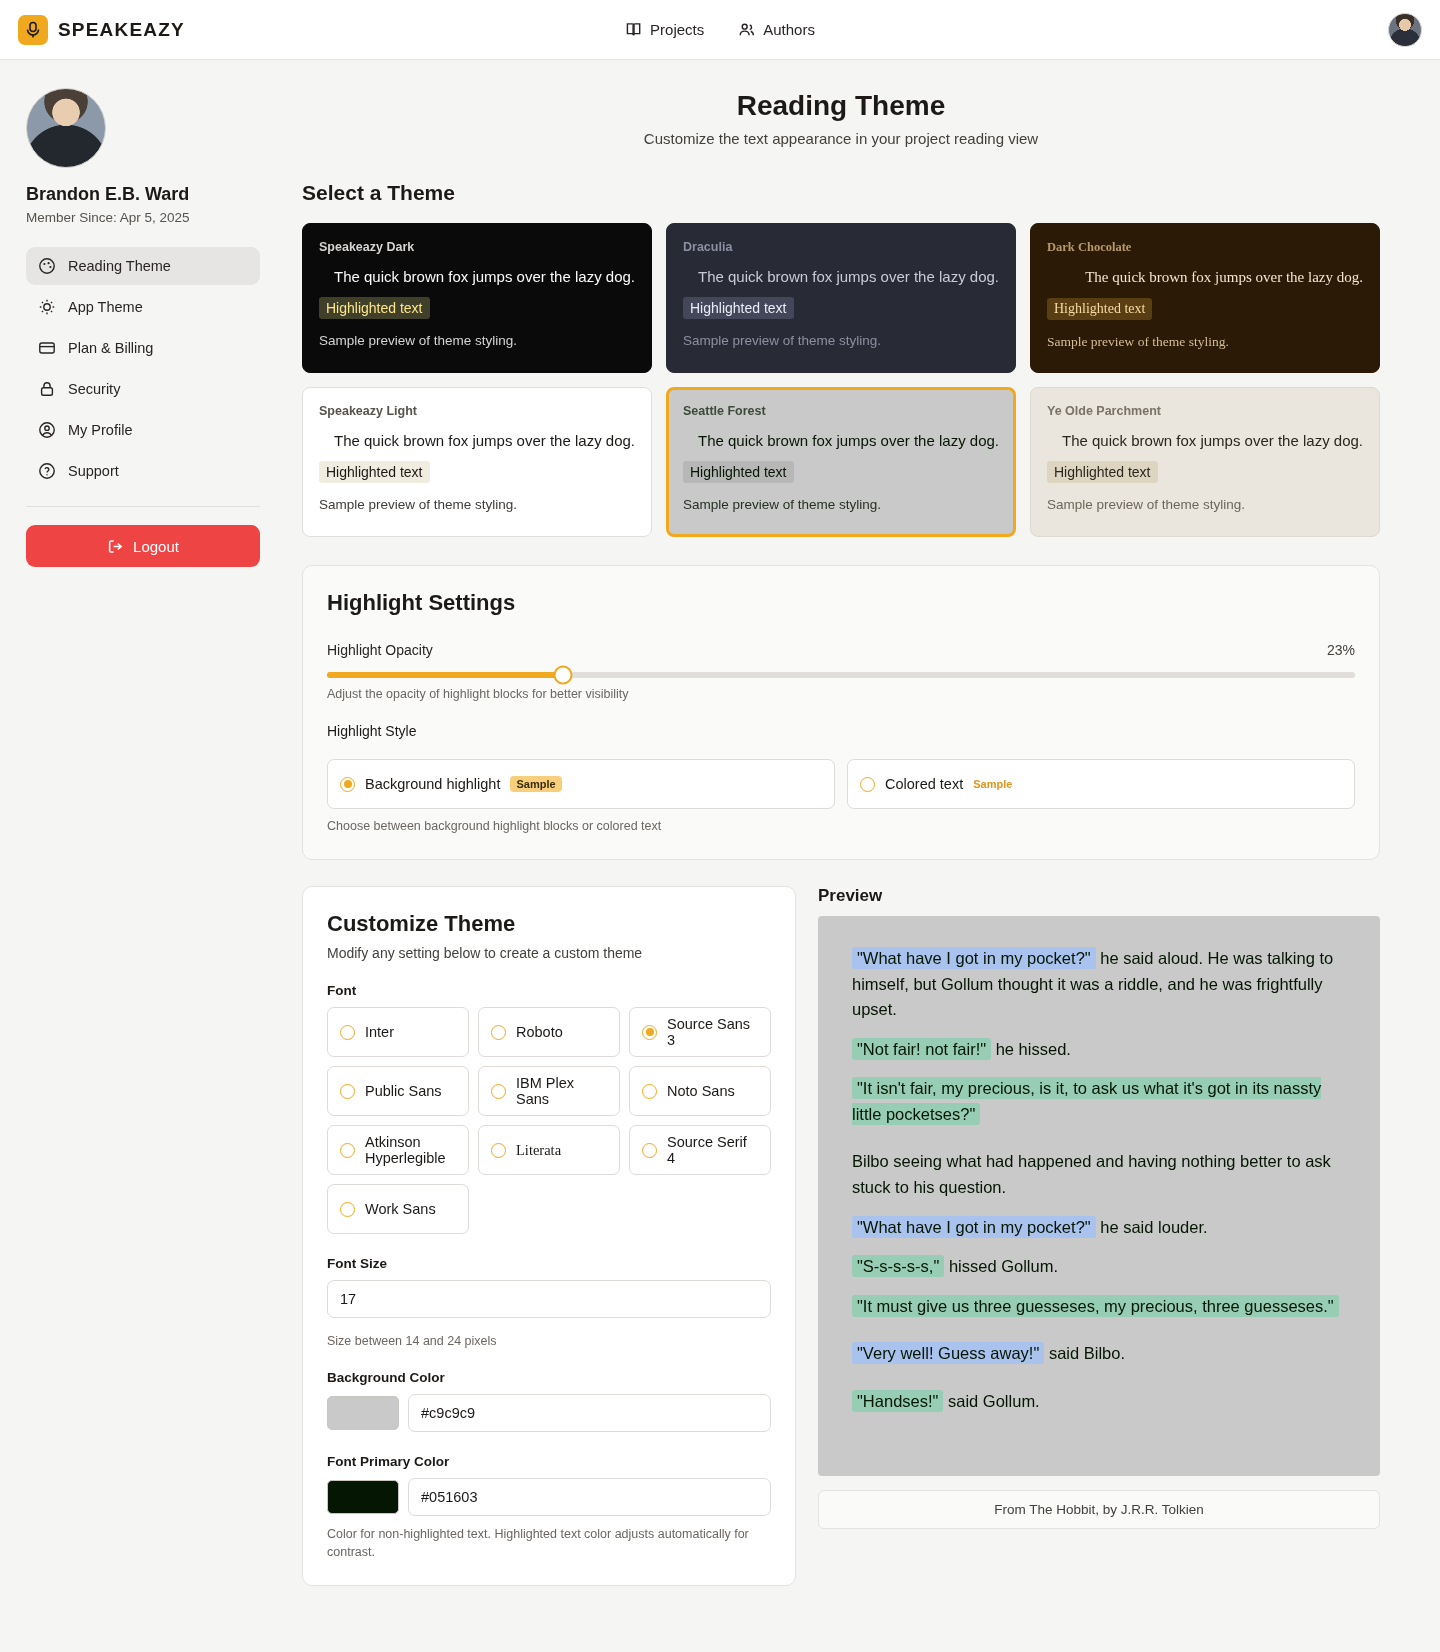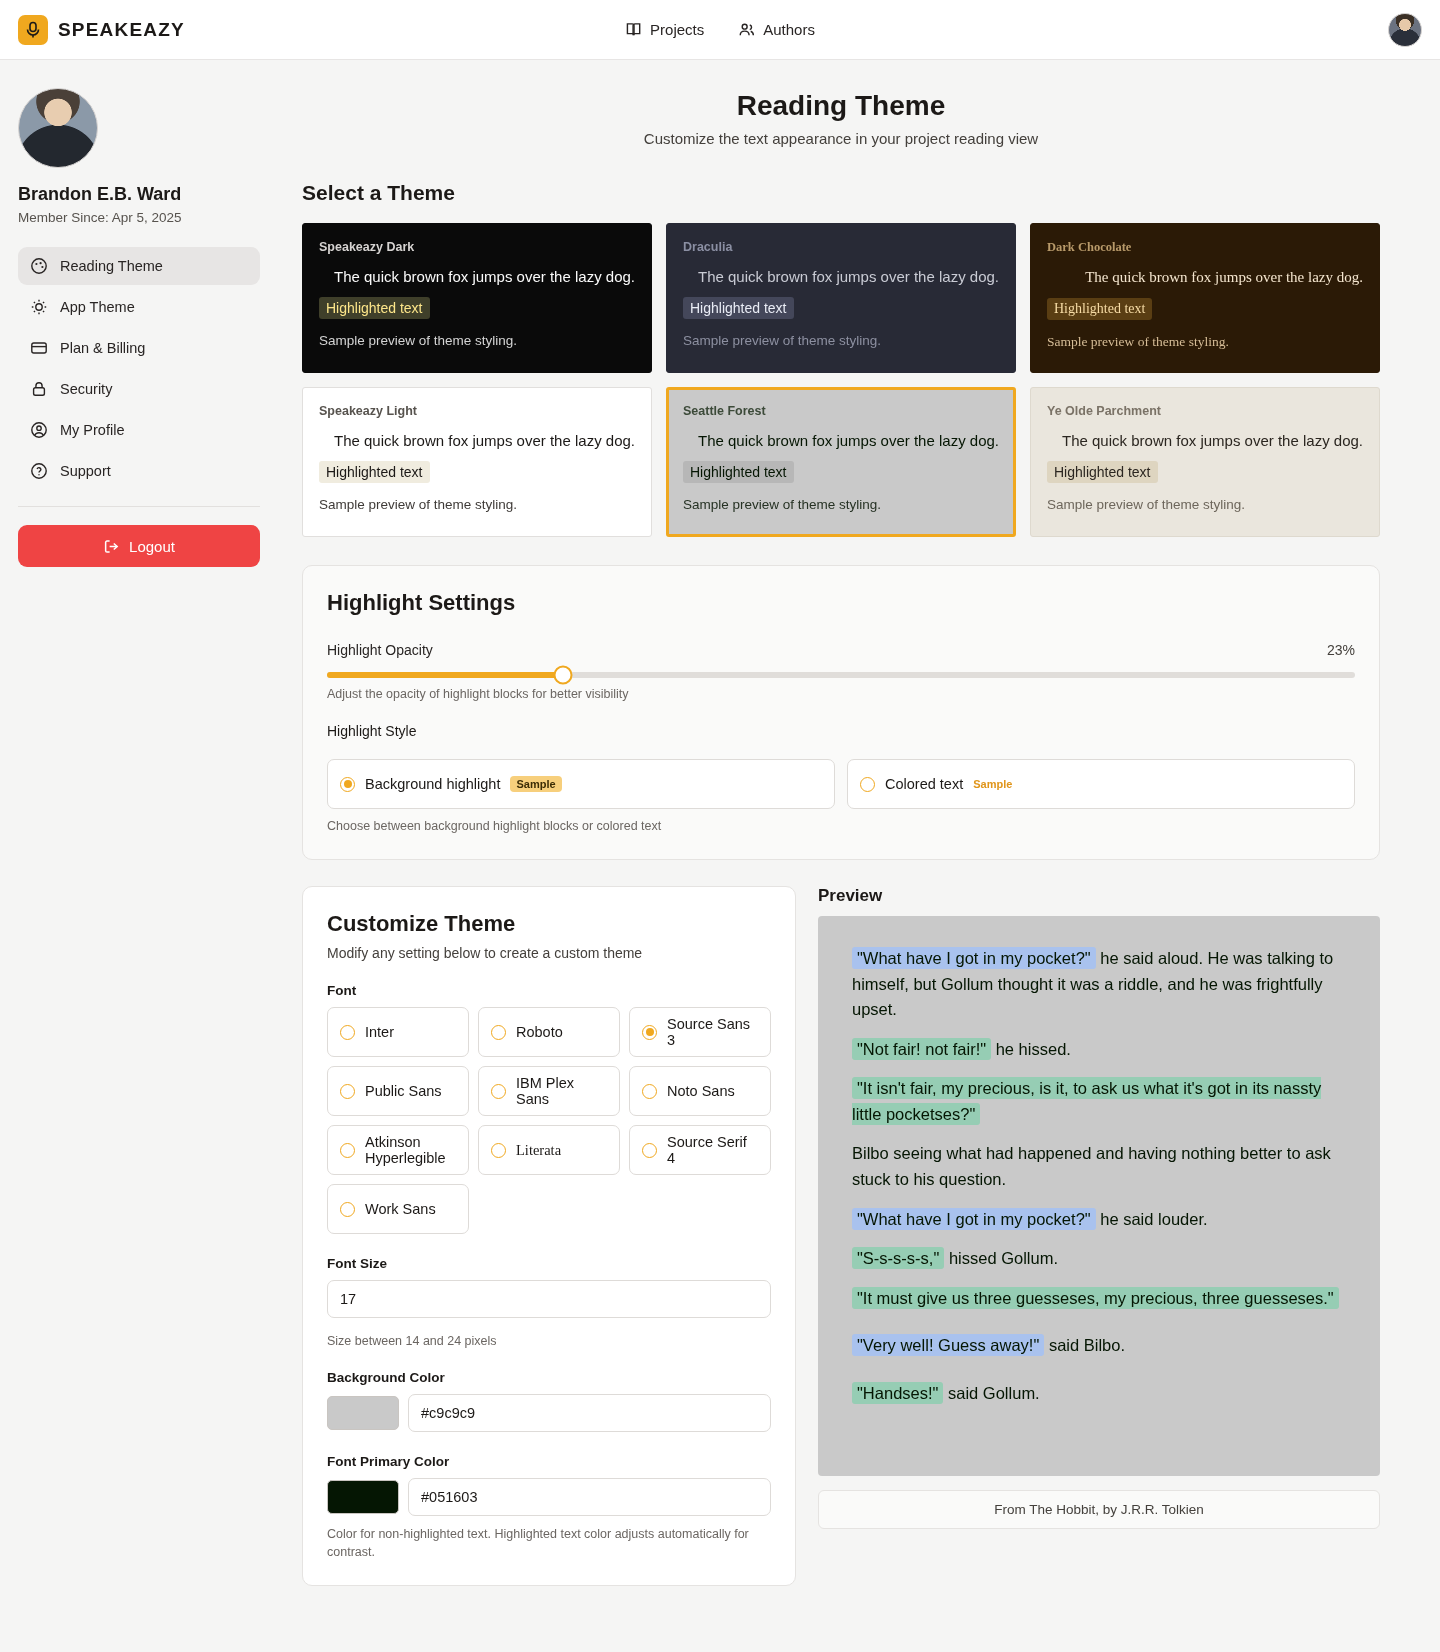--- a/index.html
+++ b/index.html
@@ -48,21 +48,21 @@
       radial-gradient(circle at 50% 34%, #e7c9a9 0 22%, transparent 23%),
       radial-gradient(circle at 50% 95%, #2a2f3a 0 46%, transparent 47%),
       radial-gradient(circle at 50% 20%, #3b3026 0 30%, transparent 31%);
     border: 1px solid #d6d3d1;
   }
 
   
   .layout { display: flex; height: calc(1652px - 60px); }
 
   
-  .sidebar { width: 280px; padding: 28px 20px 0 18px; flex: none; }
+  .sidebar { width: 280px; padding: 28px 20px 0 26px; flex: none; }
   .avatar-big {
     width: 80px; height: 80px; border-radius: 50%;
     border: 1px solid #d6d3d1;
     background: #8b99a8;
     background-image:
       radial-gradient(circle at 50% 30%, #e8cdb0 0 20%, transparent 21%),
       radial-gradient(circle at 50% 100%, #23282f 0 48%, transparent 49%),
       radial-gradient(circle at 50% 16%, #4a4038 0 28%, transparent 29%);
     margin-bottom: 16px;
   }
@@ -89,21 +89,21 @@
   .page-sub { font-size: 15px; color: #44403c; text-align: center; margin: 0 0 34px 0; }
 
   .section-title { font-size: 21px; font-weight: bold; margin: 0 0 18px 0; }
 
   
   .theme-grid {
     display: grid; grid-template-columns: repeat(3, 1fr);
     gap: 14px; margin-bottom: 28px;
   }
   .theme-card {
-    border-radius: 3px; padding: 16px 16px 18px 16px;
+    border-radius: 8px; padding: 16px 16px 18px 16px;
     border: 1px solid #e1dfdd; min-height: 150px;
     position: relative; cursor: pointer;
   }
   .theme-card.selected { border: 3px solid #f0a81f; padding: 14px; }
   .theme-name { font-size: 12.5px; font-weight: bold; margin-bottom: 14px; }
   .theme-sample { font-size: 15px; margin-bottom: 12px; text-align: right; }
   .theme-hl {
     display: inline-block; font-size: 14px;
     padding: 3px 7px; border-radius: 3px; margin-bottom: 14px;
   }
@@ -468,21 +468,21 @@
           </p>
 
           <p class="pv-p">
             <span class="pv-hl pv-green">"Not fair! not fair!"</span><span> he hissed.</span>
           </p>
 
           <p class="pv-p">
             <span class="pv-hl pv-green">"It isn't fair, my precious, is it, to ask us what it's got in its nassty little pocketses?"</span>
           </p>
 
-          <p class="pv-p" style="margin-top:14px">
+          <p class="pv-p" style="margin-top:22px">
             <span>Bilbo seeing what had happened and having nothing better to ask stuck to his question.</span>
           </p>
 
           <p class="pv-p">
             <span class="pv-hl pv-blue">"What have I got in my pocket?"</span><span> he said louder.</span>
           </p>
 
           <p class="pv-p">
             <span class="pv-hl pv-green">"S-s-s-s-s,"</span><span> hissed Gollum.</span>
           </p>

